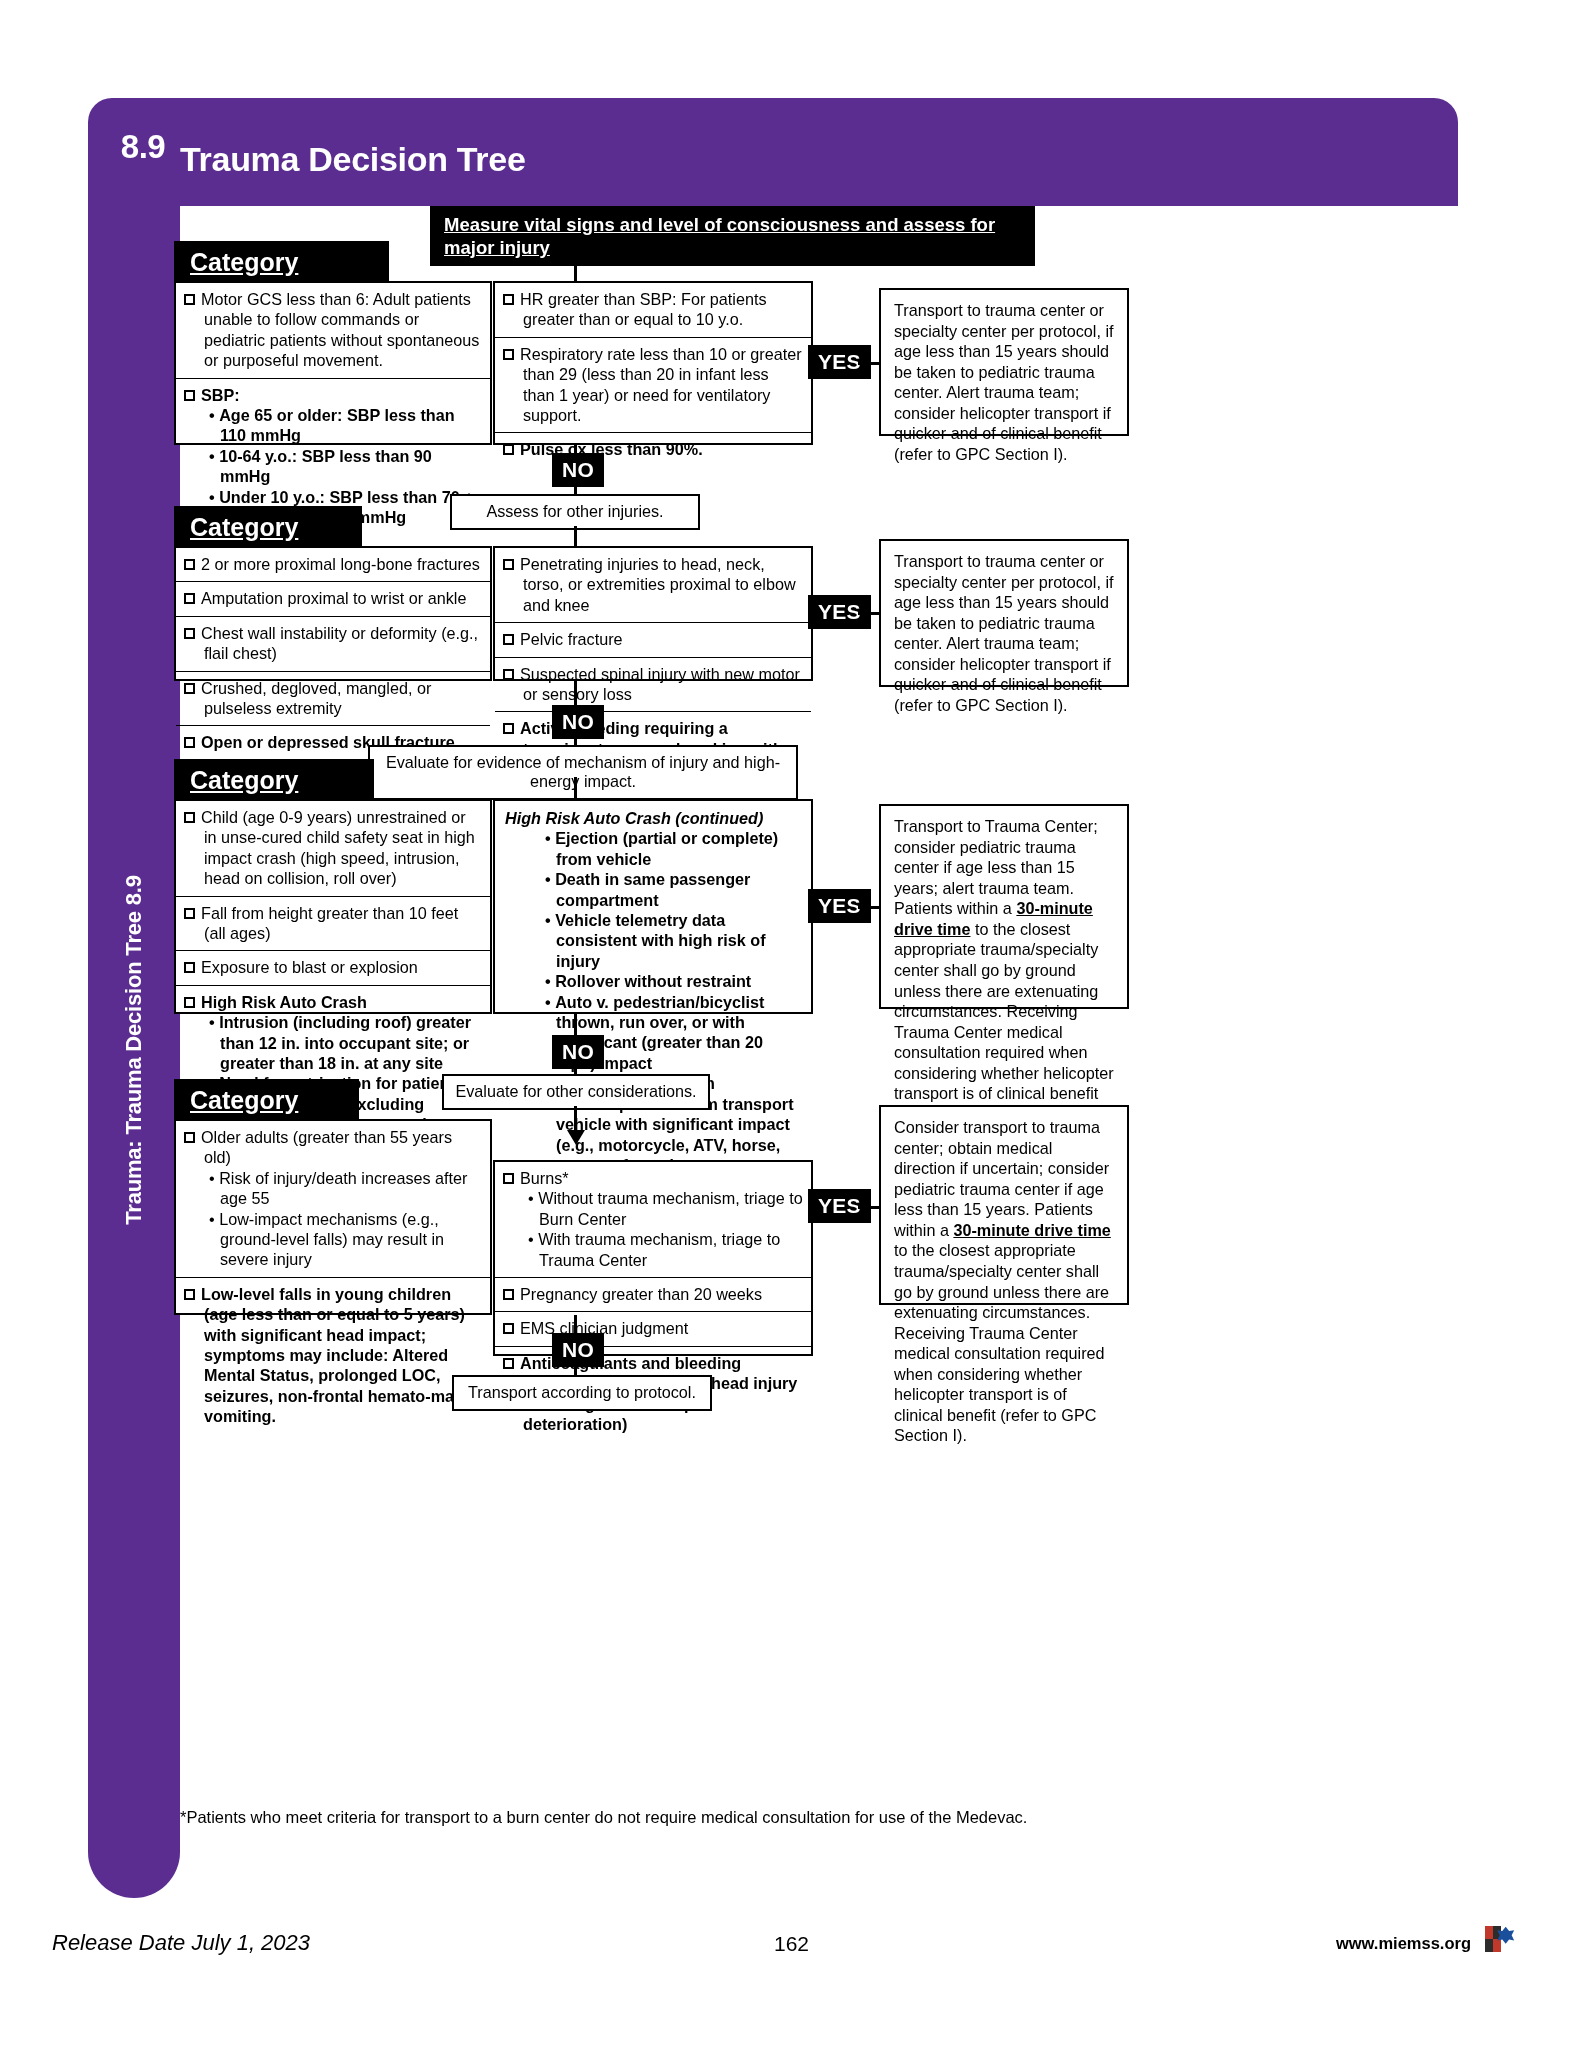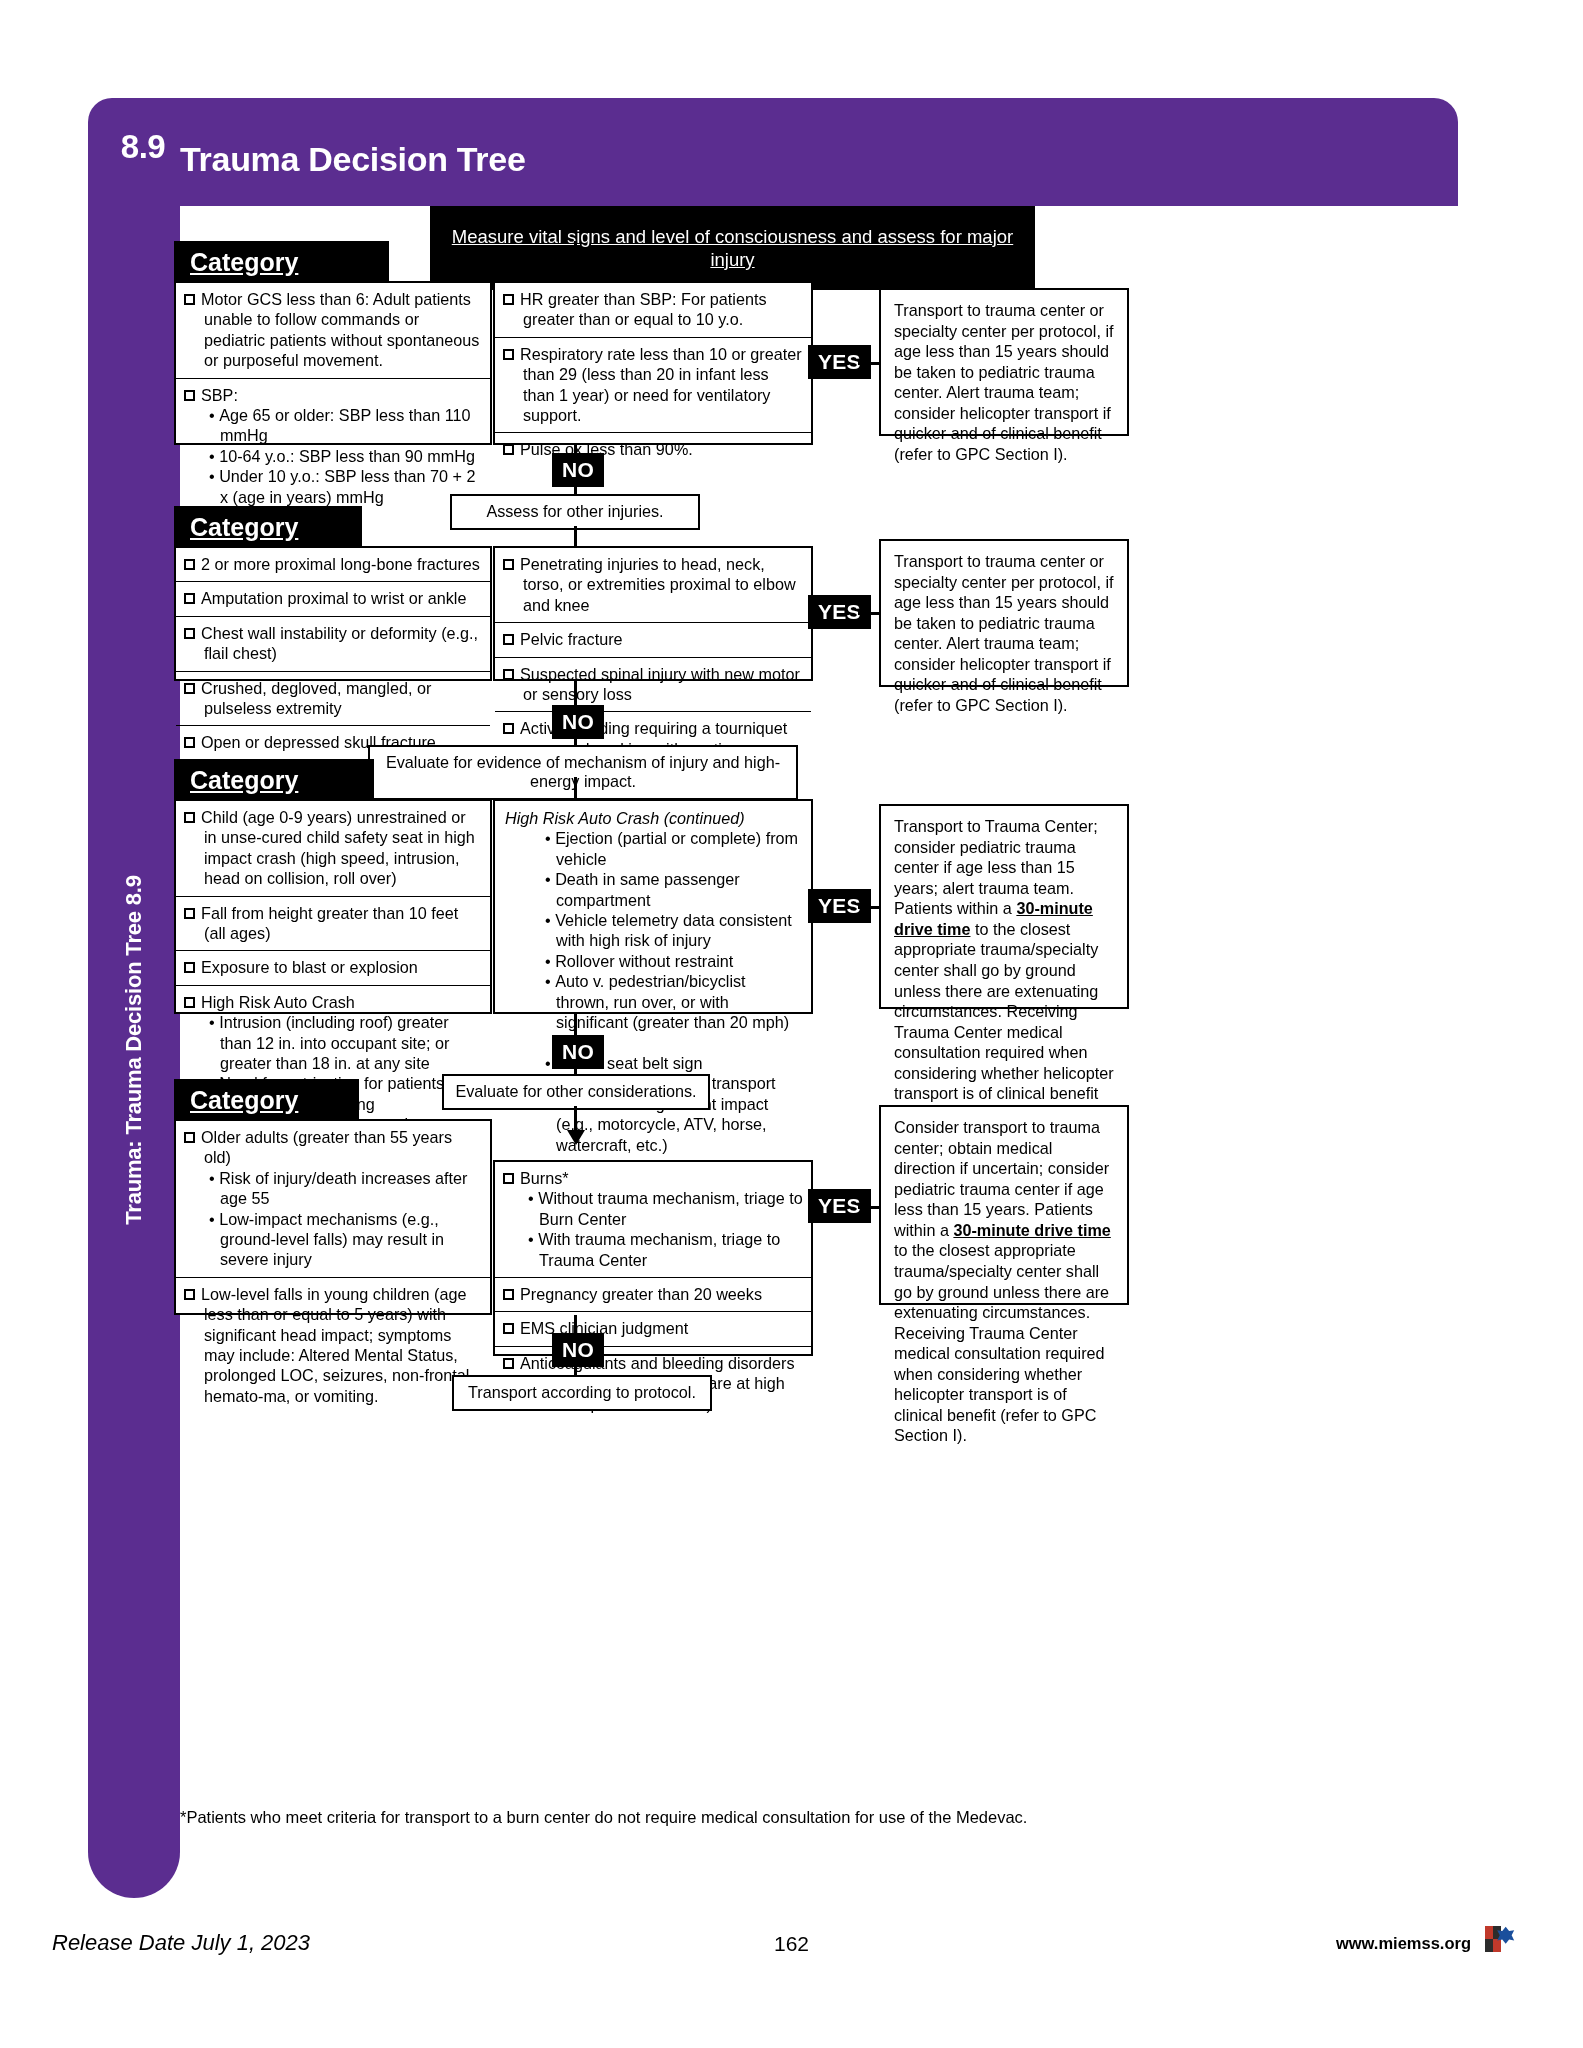--- a/index.html
+++ b/index.html
@@ -91,25 +91,24 @@
     position: absolute;
     left: 180px; top: 206px;
     width: 1403px; height: 1740px;
     z-index: 5;
   }
 
   .banner {
     position: absolute;
     background: #000000;
     color: #ffffff;
-    font-weight: normal;
+    font-weight: bold;
     font-size: 18.5px;
-    text-align: center;
     line-height: 1.25;
-    padding: 19px 14px;
+    padding: 7px 14px;
     text-decoration: underline;
   }
 
   .cat-tab {
     position: absolute;
     background: #000000;
     color: #ffffff;
     font-weight: bold;
     font-size: 25px;
     padding: 7px 16px 8px 16px;
@@ -123,21 +122,21 @@
     background: #ffffff;
   }
   .crit-row {
     border-bottom: 1.6px solid #000;
     padding: 6px 8px 7px 8px;
     font-size: 16.2px;
     line-height: 1.26;
     color: #000;
   }
   .crit-row:last-child { border-bottom: none; }
-  .crit-row.noline { border-bottom: none; }
+  .crit-row.noline { border-bottom: none; font-weight: bold; }
 
   .chk {
     display: inline-block;
     width: 11px; height: 11px;
     border: 2px solid #000;
     margin-right: 6px;
     position: relative;
     top: 0px;
     vertical-align: baseline;
   }

